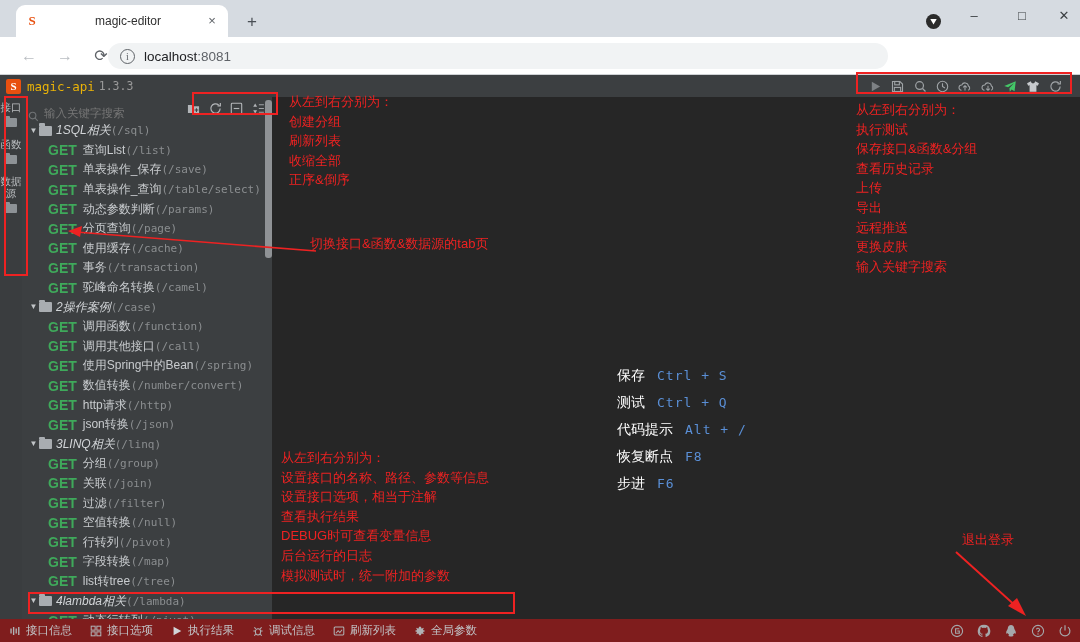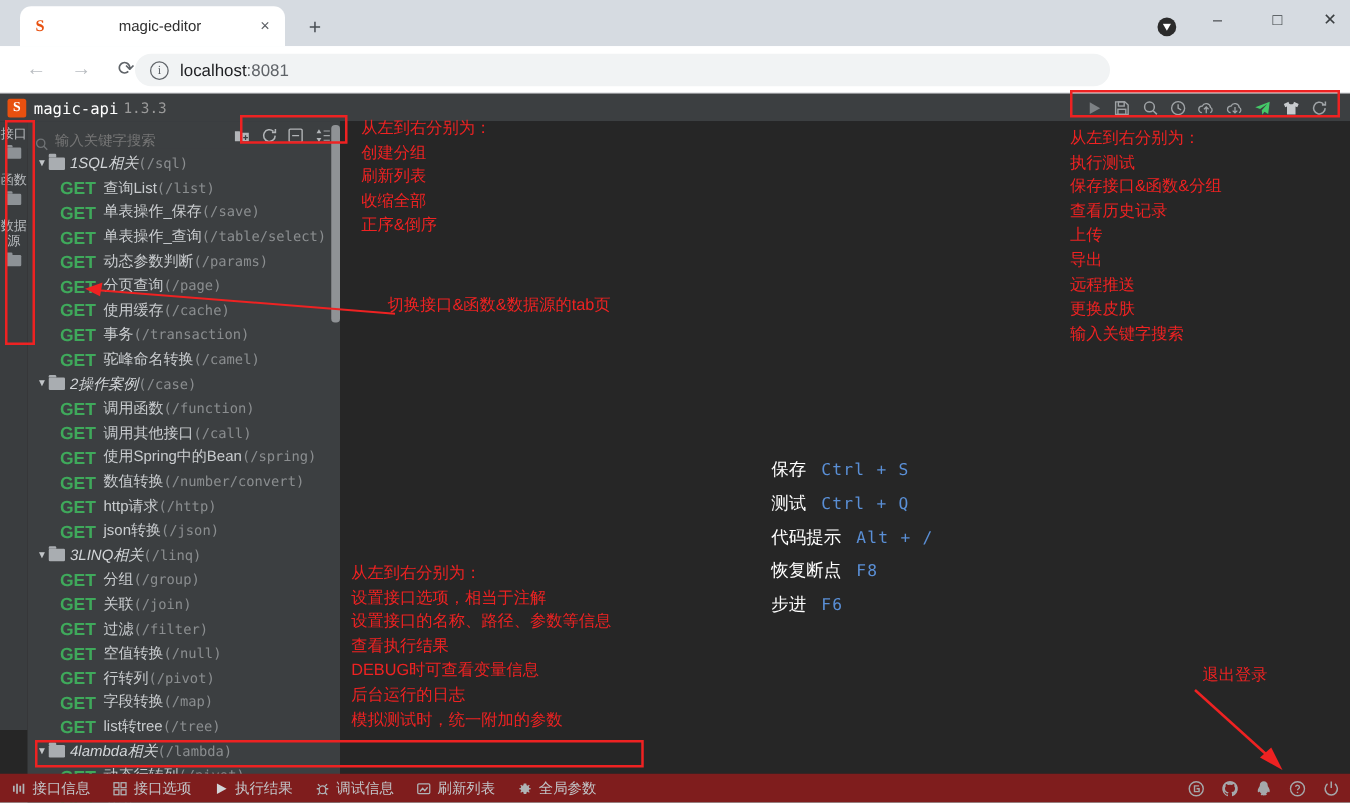--- a/index.html
+++ b/index.html
@@ -104,40 +104,40 @@
     position: absolute; left: 0; top: 0; width: 1080px; height: 22px;
     background: #3c3f41; display: flex; align-items: center;
   }
   .logo-mark {
     width: 15px; height: 15px; margin-left: 6px; margin-right: 6px;
     background: #e8500f; border-radius: 2px; color: #fff;
     font-size: 11px; line-height: 15px; text-align: center; font-weight: bold;
     font-family: "Liberation Serif", serif;
   }
   .app-title {
-    font-family: "DejaVu Sans Mono", monospace; font-size: 12.5px; color: #ffffff;
+    font-family: "DejaVu Sans Mono", monospace; font-size: 12.5px; color: #eab308;
   }
   .app-version { color: #9a9a9a; font-size: 11.5px; margin-left: 4px;
     font-family: "DejaVu Sans Mono", monospace; }
 
   
   .top-toolbar {
     position: absolute; left: 858px; top: 1px; width: 214px; height: 20px;
     display: flex; align-items: center; justify-content: space-between;
     padding: 0 8px;
   }
   .tt-icon {
     width: 18px; height: 18px; color: #9fa3a6;
     display: flex; align-items: center; justify-content: center;
   }
   .tt-icon svg { display: block; }
 
   
   .left-rail {
-    position: absolute; left: 0; top: 22px; width: 22px; height: 487px;
+    position: absolute; left: 0; top: 22px; width: 22px; height: 545px;
     background: #3a3d3f;
   }
   .rail-tab {
     width: 22px; padding: 4px 0 2px; text-align: center;
     color: #b9bcbf; font-size: 10.5px; line-height: 12px;
     font-family: "Liberation Sans", sans-serif;
   }
   .rail-tab .rt-text { display: block; letter-spacing: 0; }
   .rail-folder {
     width: 12px; height: 9px; margin: 3px auto 7px; background: #8d9296;
@@ -710,22 +710,22 @@
     <span class="anno-line">查看历史记录</span>
     <span class="anno-line">上传</span>
     <span class="anno-line">导出</span>
     <span class="anno-line">远程推送</span>
     <span class="anno-line">更换皮肤</span>
     <span class="anno-line">输入关键字搜索</span>
   </div>
 
   <div class="anno" style="left:281px; top:448px;">
     <span class="anno-line">从左到右分别为：</span>
+    <span class="anno-line">设置接口的名称、路径、参数等信息</span>
     <span class="anno-line">设置接口选项，相当于注解</span>
-    <span class="anno-line">设置接口的名称、路径、参数等信息</span>
     <span class="anno-line">查看执行结果</span>
     <span class="anno-line">DEBUG时可查看变量信息</span>
     <span class="anno-line">后台运行的日志</span>
     <span class="anno-line">模拟测试时，统一附加的参数</span>
   </div>
 
   <div class="anno" style="left:962px; top:530px;">
     <span class="anno-line">退出登录</span>
   </div>
 

